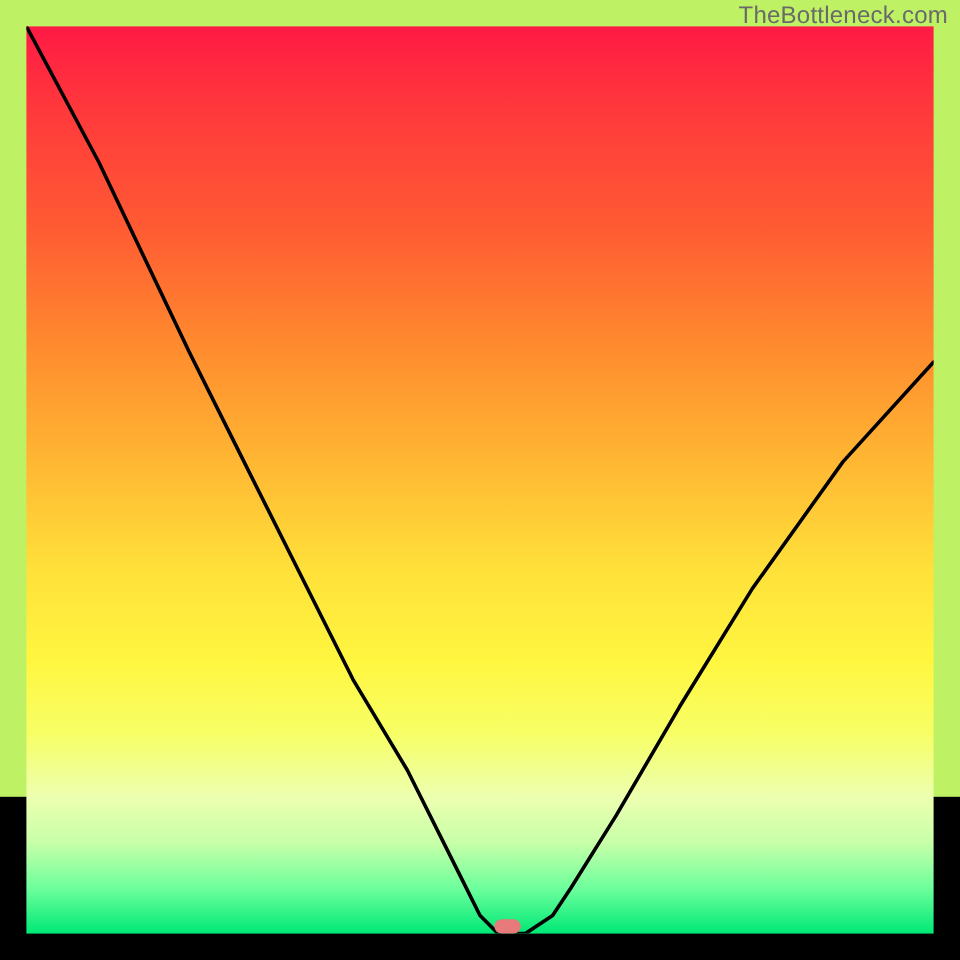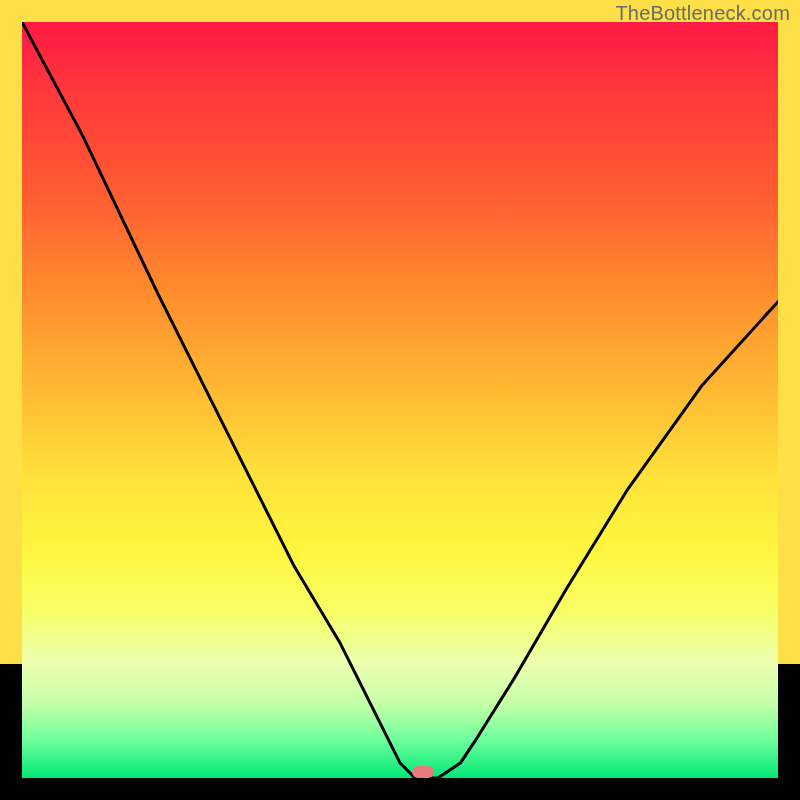--- a/index.html
+++ b/index.html
@@ -9,21 +9,21 @@
     height: 800px;
     background: #000;
     overflow: hidden;
   }
   .frame {
     position: absolute;
     left: 0;
     top: 0;
     width: 800px;
     height: 664px;
-    background: #fde047;
+    background: #bef264;
   }
   .plot {
     position: absolute;
     left: 22px;
     top: 22px;
     width: 756px;
     height: 756px;
     
     background: linear-gradient(
       to bottom,

